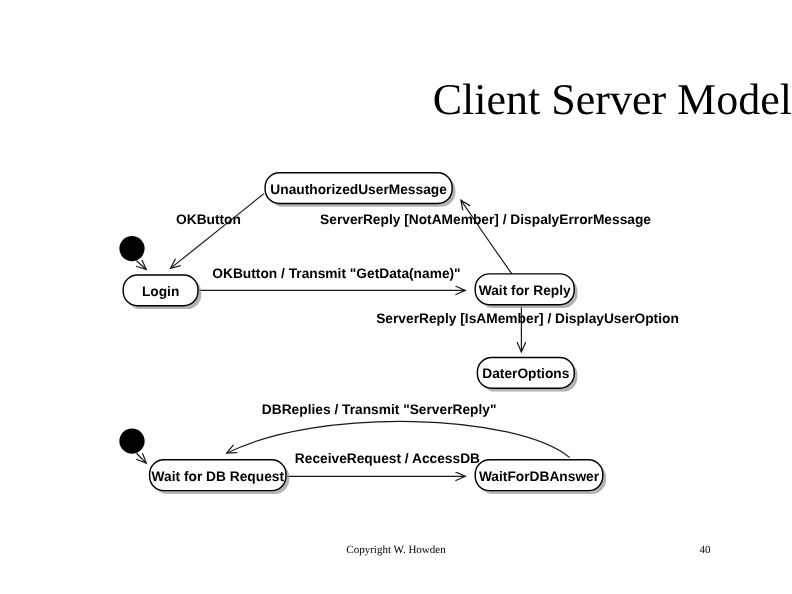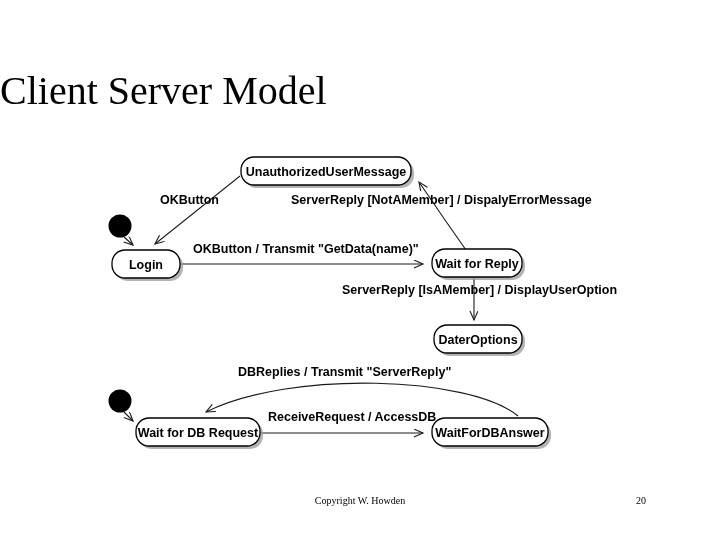--- a/index.html
+++ b/index.html
@@ -19,21 +19,21 @@
     left: 0; top: 0;
     width: 720px;
     height: 540px;
     background: #ffffff;
   }
   #slide-title {
     position: absolute;
     left: 0;
     top: 68px;
     width: 720px;
-    text-align: left;
+    text-align: right;
     font-family: "Liberation Serif", serif;
     font-size: 40px;
     font-weight: normal;
     color: #000000;
     letter-spacing: 0px;
     line-height: 46px;
     white-space: nowrap;
   }
   #diagram {
     position: absolute;
@@ -185,15 +185,15 @@
       </g>
 
       <text class="edge-label" x="238" y="376">DBReplies / Transmit "ServerReply"</text>
 
       <text class="edge-label" x="268" y="421">ReceiveRequest / AccessDB</text>
     </svg>
   </div>
 
   <div class="footer-text" id="footer-copyright">Copyright W. Howden</div>
 
-  <div class="footer-text" id="footer-pagenum">20</div>
+  <div class="footer-text" id="footer-pagenum">40</div>
 
 </div>
 
 </body></html>

